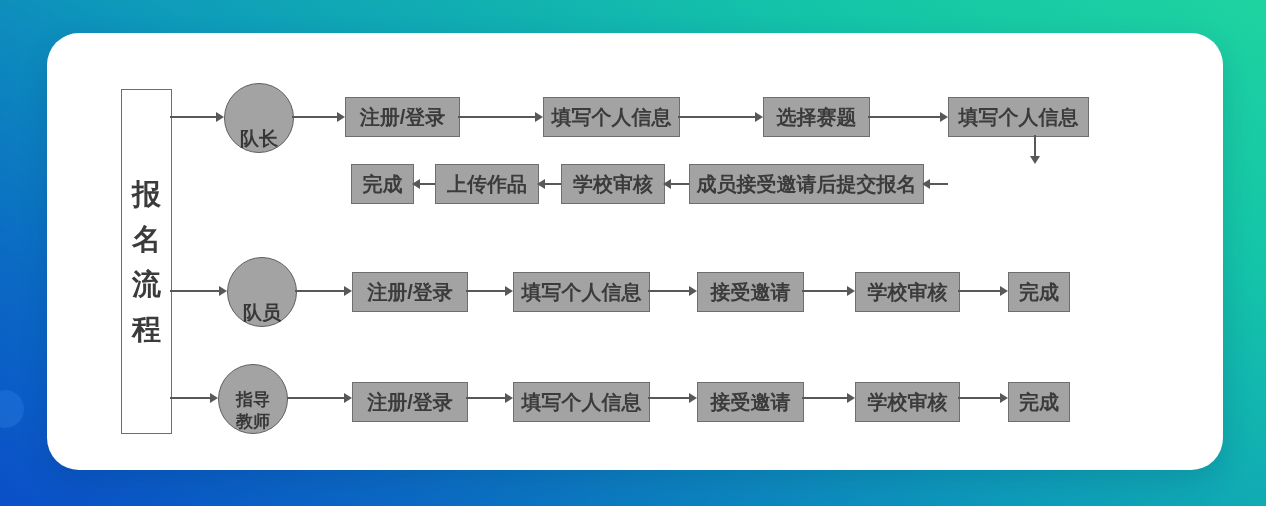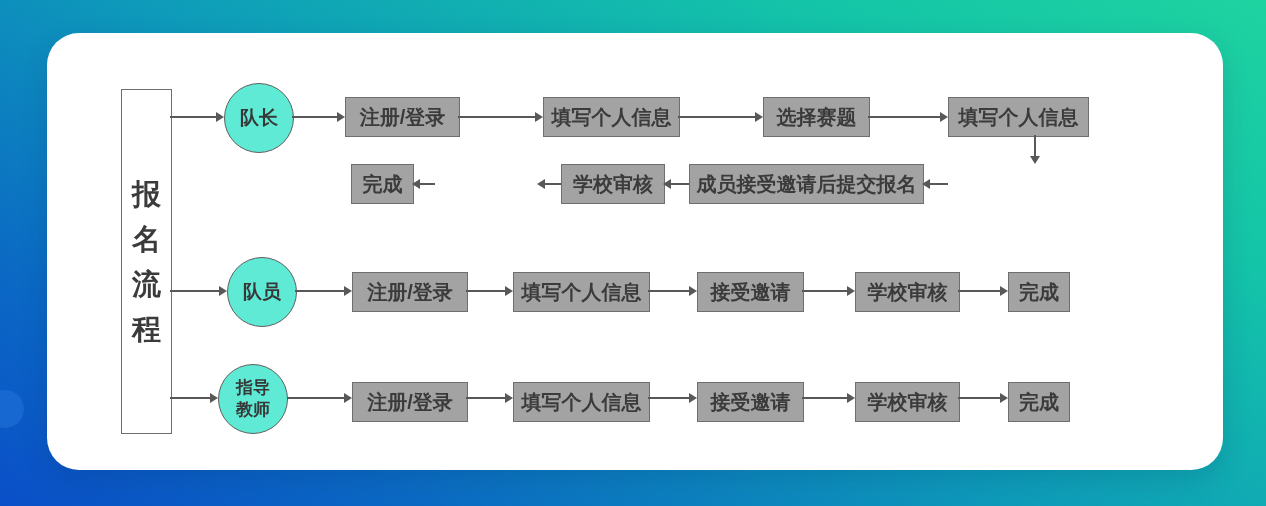--- a/index.html
+++ b/index.html
@@ -15,22 +15,22 @@
     background:#ffffff;border-radius:32px;box-shadow:0 10px 28px rgba(0,40,90,.16);
   }
   .vtitle{
     position:absolute;left:74px;top:56px;width:49px;height:343px;
     border:1px solid #6e6e6e;display:flex;flex-direction:column;
     align-items:center;justify-content:center;gap:16px;
     font-size:29px;font-weight:600;color:#3b3b3b;line-height:1;
   }
   .circle{
     position:absolute;width:68px;height:68px;border:1px solid #5f5f5f;border-radius:50%;
-    display:flex;align-items:center;justify-content:center;text-align:center;
-    font-size:19px;font-weight:600;color:#373737;background:#5eead4;
+    display:flex;align-items:flex-end;justify-content:center;text-align:center;
+    font-size:19px;font-weight:600;color:#373737;background:#a3a3a3;
   }
   .circle .wrap2{width:40px;font-size:17px;line-height:1.3;}
   .node{
     position:absolute;height:38px;border:1px solid #6e6e6e;background:#a3a3a3;
     display:flex;align-items:center;justify-content:center;
     font-size:20px;font-weight:600;color:#3b3b3b;white-space:nowrap;
   }
   
   .arr-r,.arr-l{position:absolute;height:1.5px;background:#585858;}
   .arr-r::after{content:"";position:absolute;right:-8px;top:-4.5px;width:0;height:0;
@@ -64,20 +64,21 @@
   <div class="circle" style="left:180px;top:224px;">
     <span>队员</span>
   </div>
 
   <div class="node" style="left:298px;top:64px;width:113px;">注册/登录</div>
   <div class="node" style="left:496px;top:64px;width:135px;">填写个人信息</div>
   <div class="node" style="left:716px;top:64px;width:105px;">选择赛题</div>
   <div class="node" style="left:901px;top:64px;width:139px;">填写个人信息</div>
 
   <div class="node" style="left:304px;top:131px;width:61px;">完成</div>
+  <div class="node" style="left:388px;top:131px;width:102px;">上传作品</div>
   <div class="node" style="left:514px;top:131px;width:102px;">学校审核</div>
   <div class="node" style="left:642px;top:131px;width:233px;text-align:center;">成员接受邀请后提交报名</div>
 
   <div class="node" style="left:305px;top:239px;width:114px;">注册/登录</div>
   <div class="node" style="left:466px;top:239px;width:135px;">填写个人信息</div>
   <div class="node" style="left:650px;top:239px;width:105px;">接受邀请</div>
   <div class="node" style="left:808px;top:239px;width:103px;">学校审核</div>
   <div class="node" style="left:961px;top:239px;width:60px;">完成</div>
 
   <div class="node" style="left:305px;top:349px;width:114px;">注册/登录</div>

